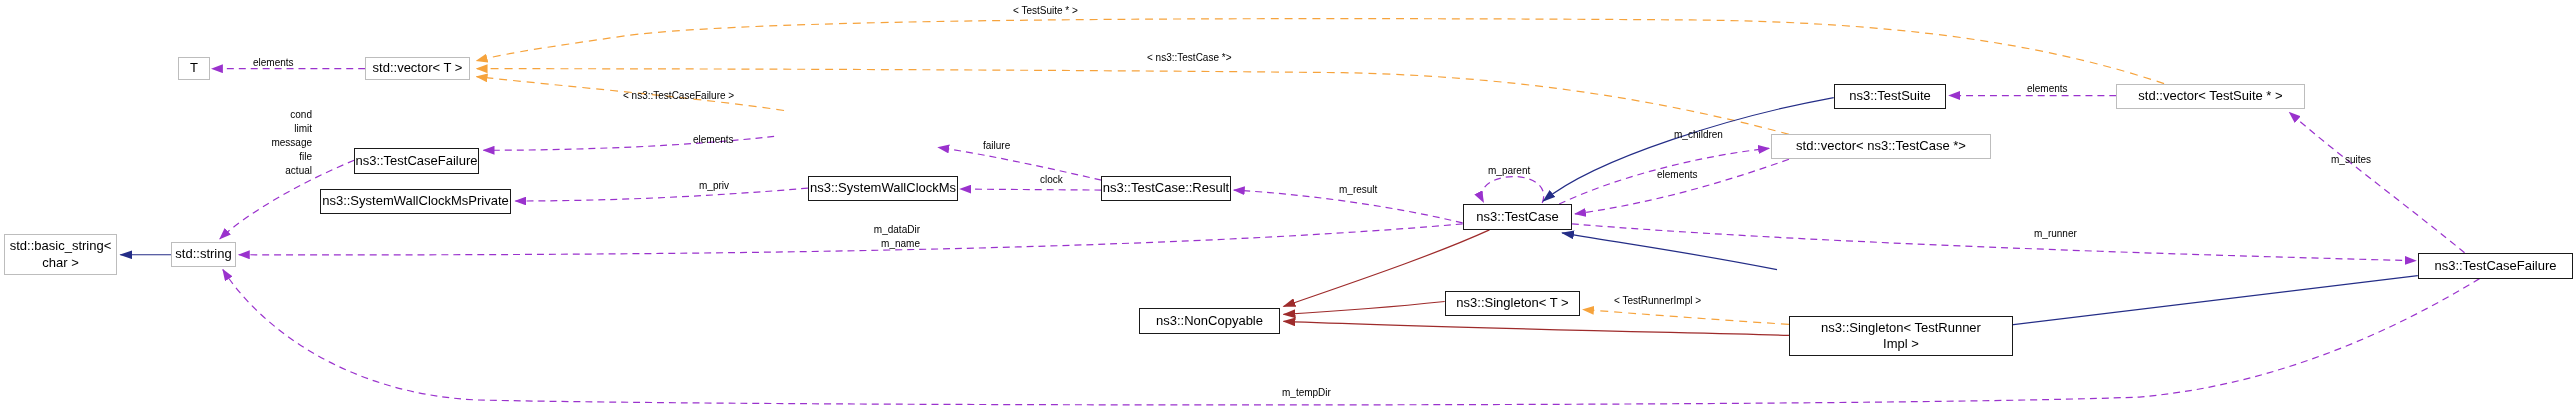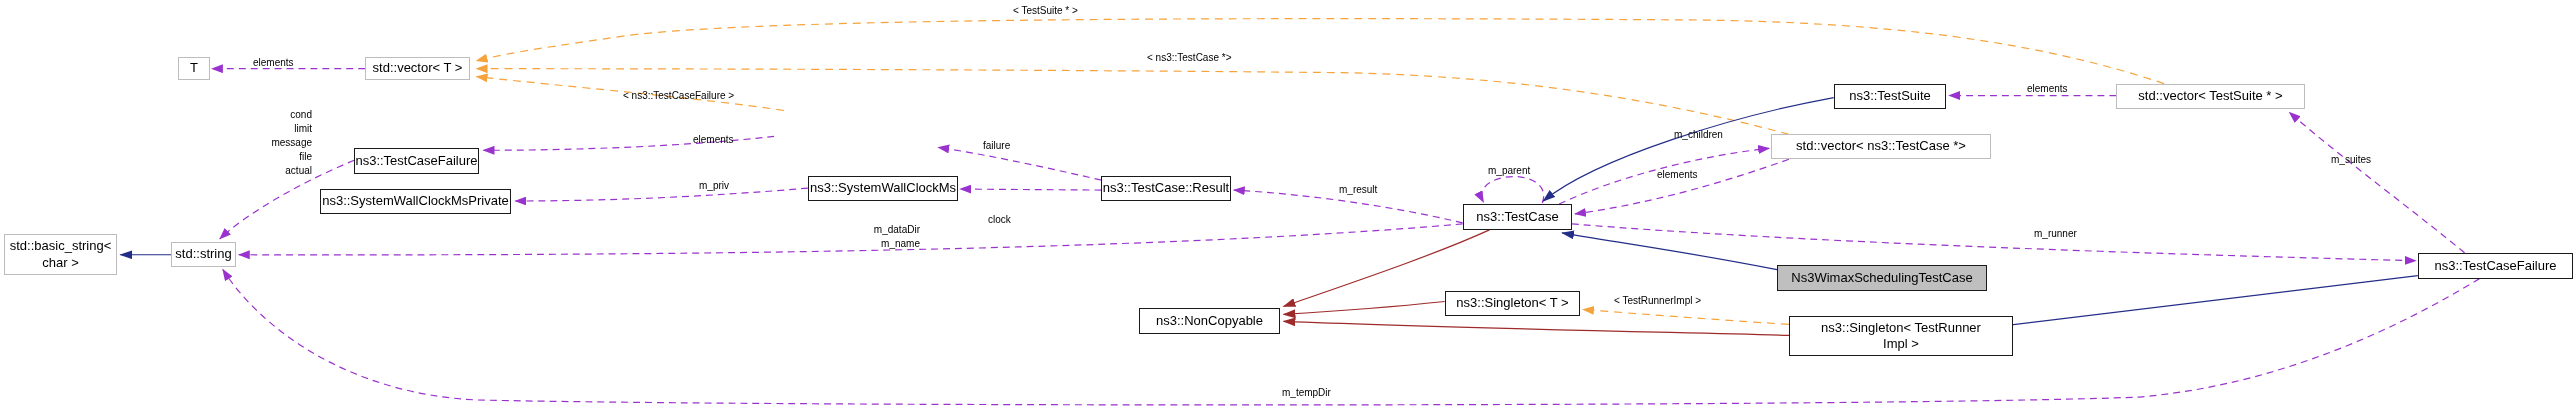--- a/index.html
+++ b/index.html
@@ -84,40 +84,39 @@
   <div class="node external" style="left:171px;top:242px;width:65px;height:25px;">std::string</div>
   <div class="node" style="left:354px;top:148px;width:125px;height:26px;">ns3::TestCaseFailure</div>
   <div class="node" style="left:320px;top:189px;width:191px;height:25px;">ns3::SystemWallClockMsPrivate</div>
   <div class="node" style="left:808px;top:176px;width:150px;height:25px;">ns3::SystemWallClockMs</div>
   <div class="node" style="left:1101px;top:176px;width:130px;height:25px;">ns3::TestCase::Result</div>
   <div class="node" style="left:1463px;top:204px;width:109px;height:26px;">ns3::TestCase</div>
   <div class="node" style="left:1834px;top:84px;width:112px;height:25px;">ns3::TestSuite</div>
   <div class="node external" style="left:1771px;top:134px;width:220px;height:25px;">std::vector&lt; ns3::TestCase *&gt;</div>
   <div class="node external" style="left:2116px;top:84px;width:189px;height:25px;">std::vector&lt; TestSuite * &gt;</div>
   <div class="node" style="left:2418px;top:253px;width:155px;height:26px;">ns3::TestCaseFailure</div>
-  <div class="node current" style="left:1777px;top:265px;width:210px;height:26px;">Ns3WimaxSchedulingTestCase</div>
   <div class="node" style="left:1139px;top:308px;width:141px;height:26px;">ns3::NonCopyable</div>
   <div class="node" style="left:1445px;top:291px;width:135px;height:25px;">ns3::Singleton&lt; T &gt;</div>
   <div class="node" style="left:1789px;top:316px;width:224px;height:40px;">ns3::Singleton&lt; TestRunner
 Impl &gt;</div>
 
   <span class="edge-label" style="left:253px;top:56px;">elements</span>
   <span class="edge-label" style="left:254px;top:108px;width:58px;">cond
 limit
 message
 file
 actual</span>
   <span class="edge-label" style="left:693px;top:133px;">elements</span>
   <span class="edge-label" style="left:699px;top:179px;">m_priv</span>
   <span class="edge-label" style="left:623px;top:89px;">&lt; ns3::TestCaseFailure &gt;</span>
   <span class="edge-label" style="left:1147px;top:51px;">&lt; ns3::TestCase *&gt;</span>
   <span class="edge-label" style="left:1013px;top:4px;">&lt; TestSuite * &gt;</span>
   <span class="edge-label" style="left:1614px;top:294px;">&lt; TestRunnerImpl &gt;</span>
   <span class="edge-label" style="left:983px;top:139px;">failure</span>
-  <span class="edge-label" style="left:988px;top:173px;margin-top:40px;">clock</span>
+  <span class="edge-label" style="left:1040px;top:173px;">clock</span>
   <span class="edge-label" style="left:1339px;top:183px;">m_result</span>
   <span class="edge-label" style="left:1488px;top:164px;">m_parent</span>
   <span class="edge-label" style="left:1650px;top:128px;margin-left:24px;">m_children</span>
   <span class="edge-label" style="left:1657px;top:168px;">elements</span>
   <span class="edge-label" style="left:2027px;top:82px;">elements</span>
   <span class="edge-label" style="left:2331px;top:153px;">m_suites</span>
   <span class="edge-label" style="left:2000px;top:227px;margin-left:34px;">m_runner</span>
   <span class="edge-label" style="left:852px;top:223px;width:68px;">m_dataDir
 m_name</span>
   <span class="edge-label" style="left:1282px;top:386px;">m_tempDir</span>

